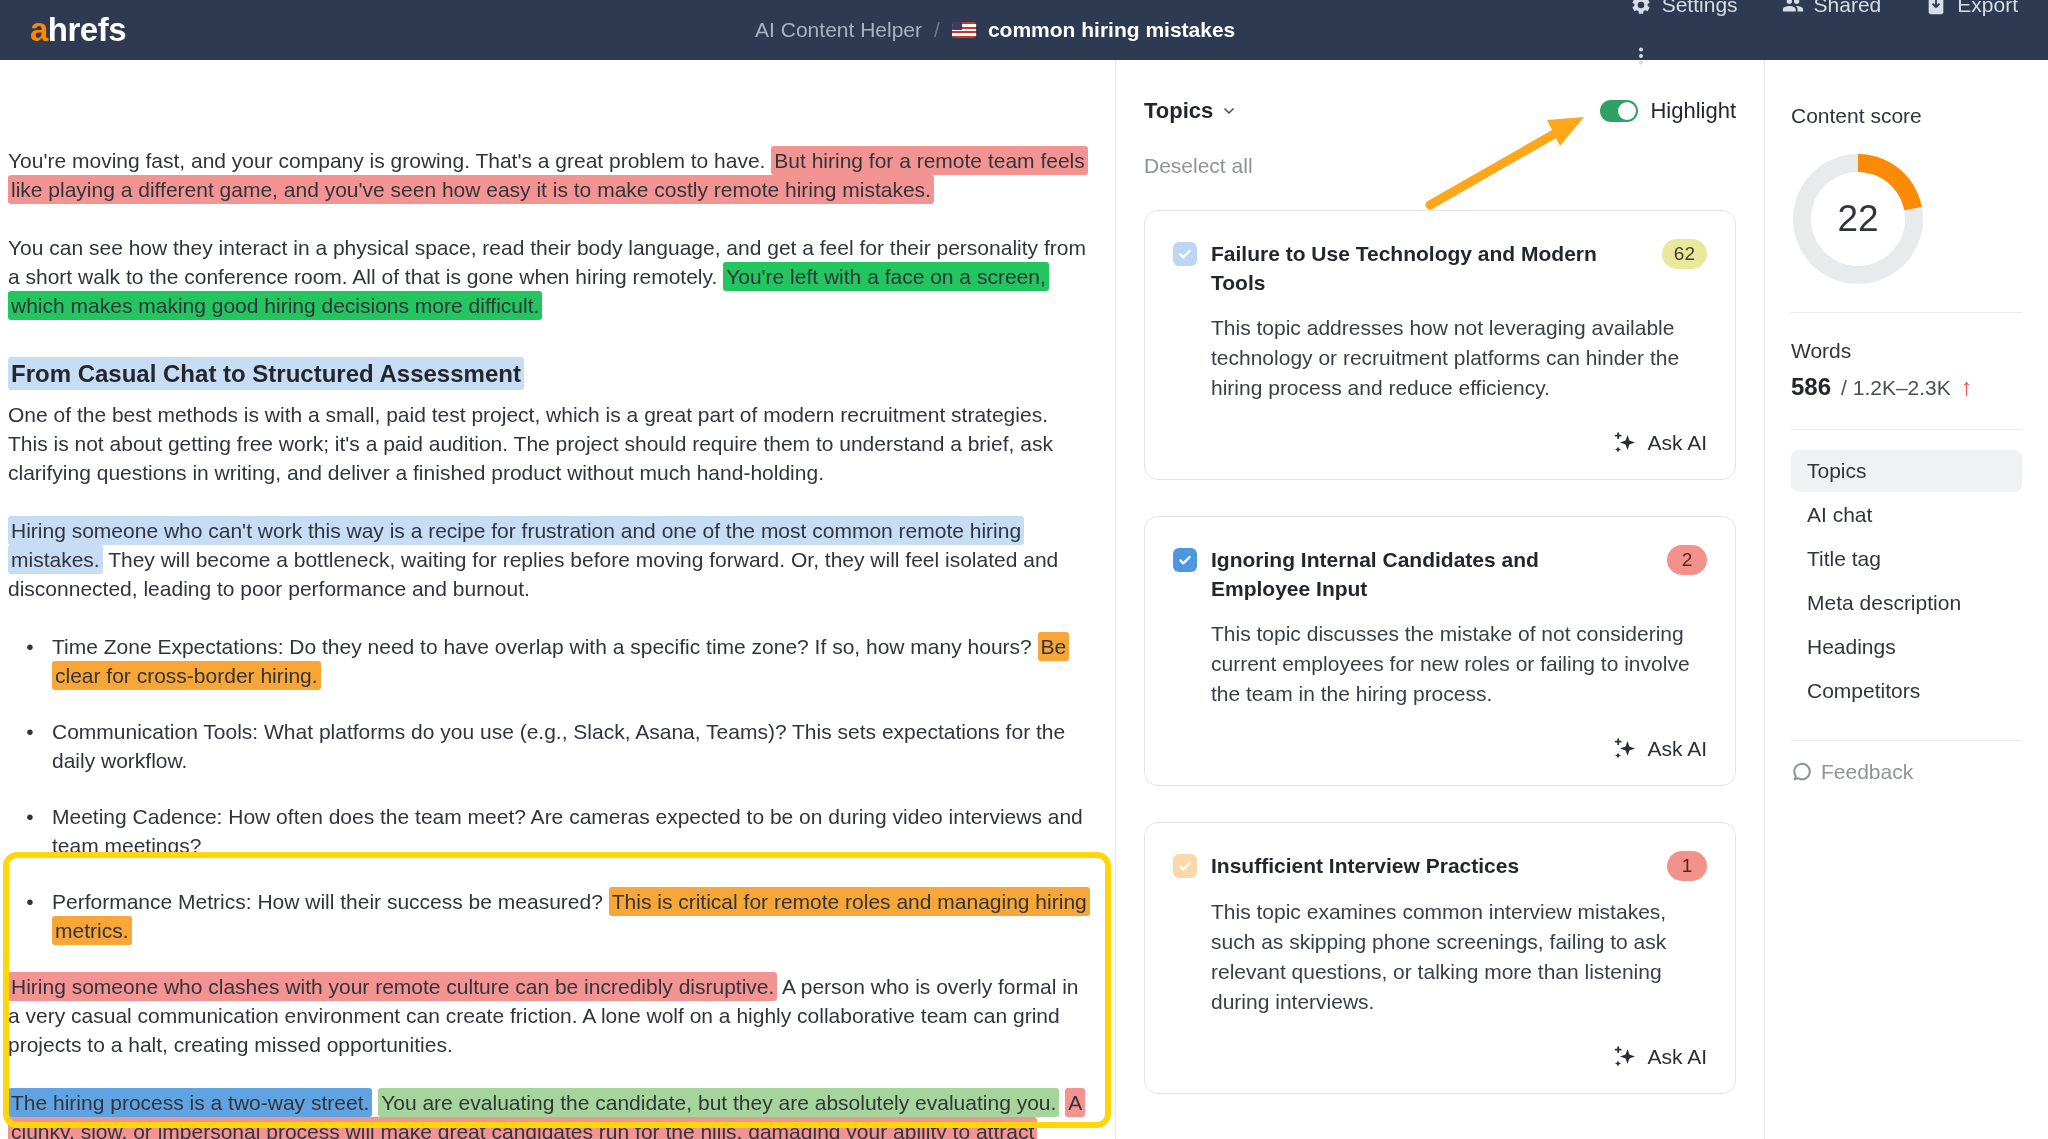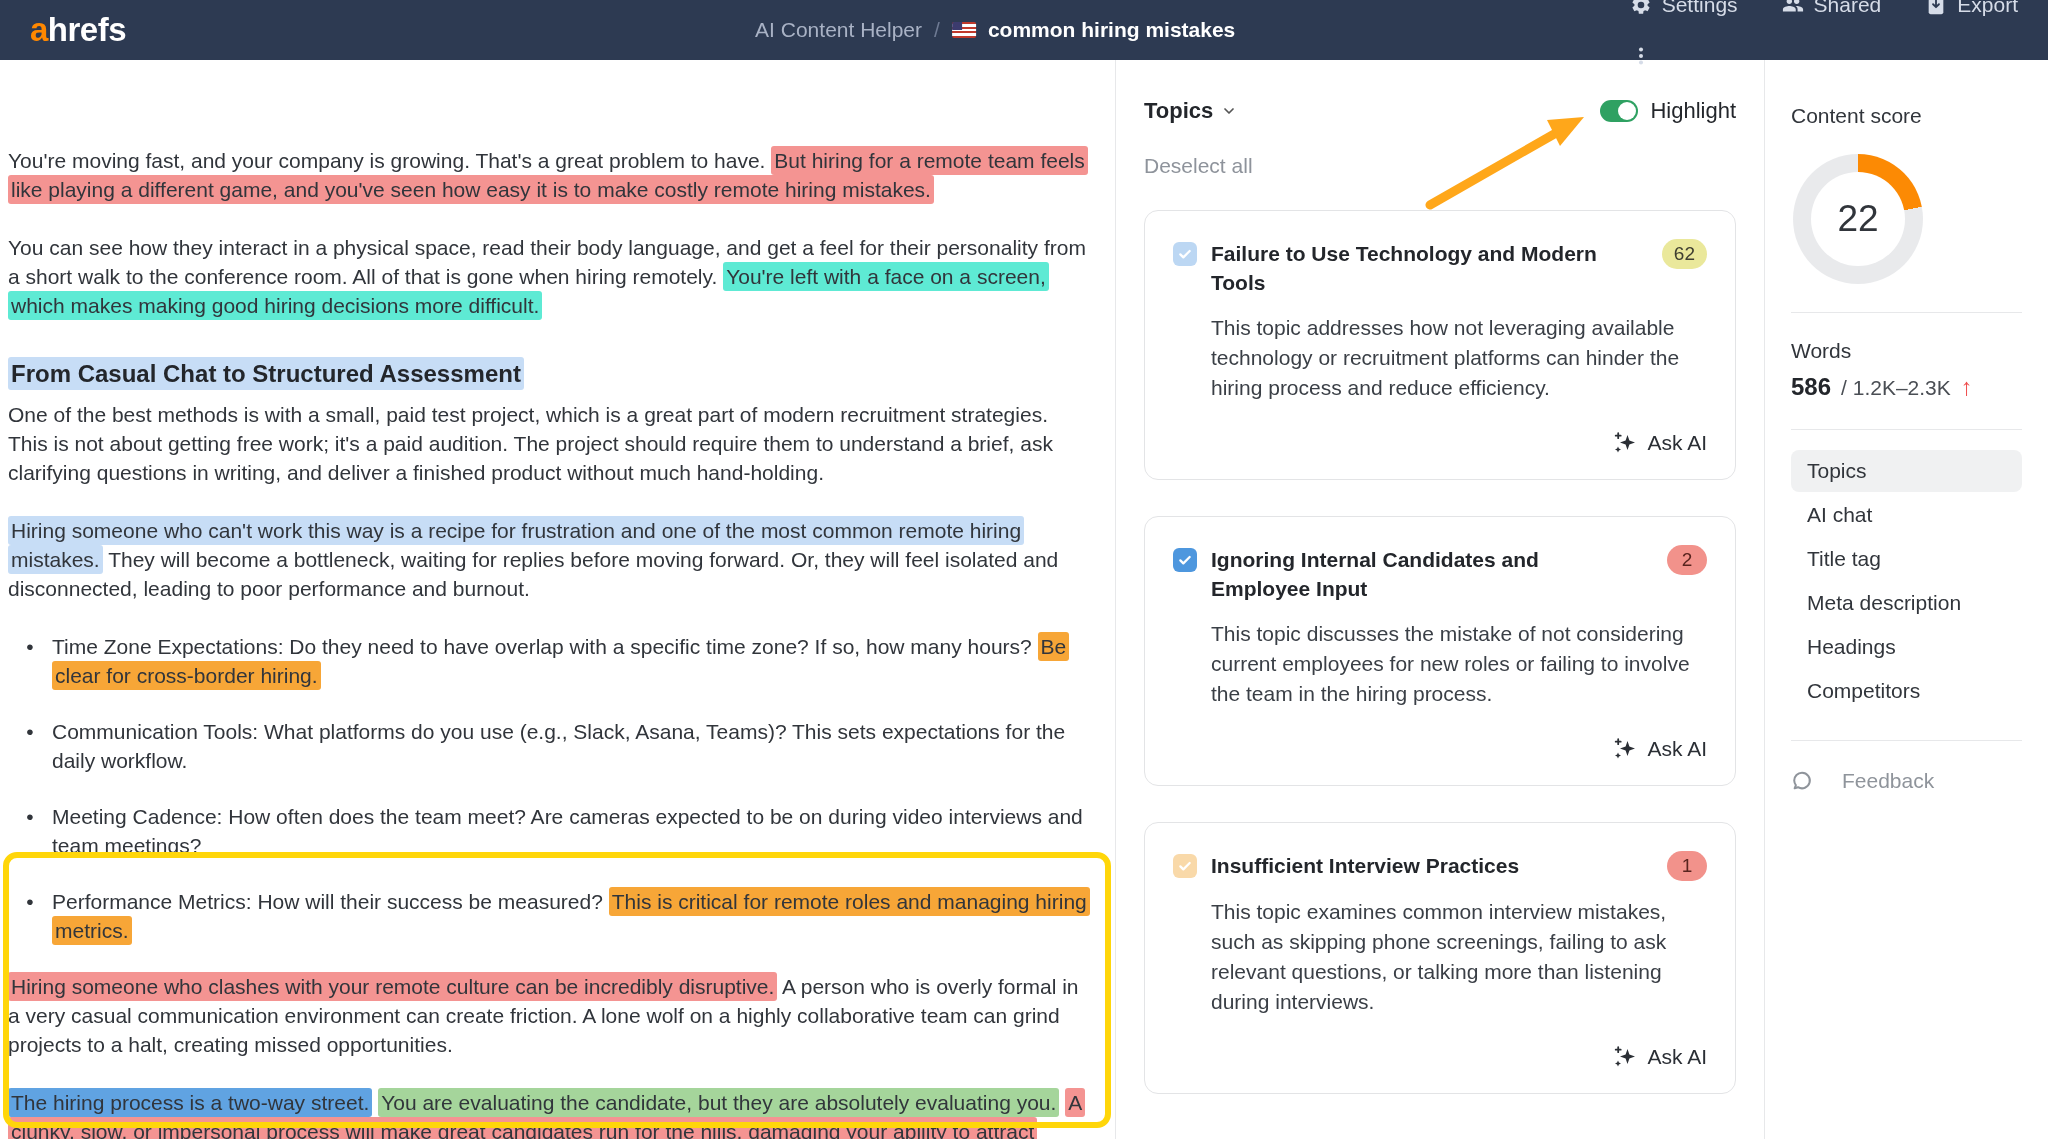--- a/index.html
+++ b/index.html
@@ -30,21 +30,21 @@
   
   .editor { width:1116px; border-right:1px solid #E7E8EA; padding:86px 24px 0 8px;
     font-size:21px; line-height:29px; color:#31353B; overflow:hidden; }
   .editor p { margin:0 0 29px; }
   .editor h2 { font-size:24px; line-height:32px; margin:38px 0 10px; color:#23262B; }
   .editor .li { display:flex; margin:0 0 27px; }
   .editor .li .bullet { width:44px; text-align:center; flex:0 0 44px; }
   .editor .li .li-body { flex:1; }
   .hl { padding:3px 3px; border-radius:3px; -webkit-box-decoration-break:clone; box-decoration-break:clone; }
   .hl-red { background:#F49492; }
-  .hl-pink { background:#5eead4; }
+  .hl-pink { background:#22c55e; }
   .hl-lightblue { background:#C7DDF6; }
   .hl-blue { background:#60A3E2; }
   .hl-orange { background:#F7A637; }
   .hl-green { background:#A5D59B; }
 
   
   .topics { width:649px; border-right:1px solid #E7E8EA; padding:38px 28px 0; position:relative; }
   .topics-head { display:flex; align-items:center; }
   .topics-title { font-size:22px; font-weight:700; color:#23262B; display:flex; align-items:center; gap:8px; cursor:pointer; }
   .topics-title svg { width:16px; height:16px; color:#555; }
@@ -79,21 +79,21 @@
     background:#fff; display:flex; align-items:center; justify-content:center; font-size:37px; color:#31353B; }
   .sb-div { border-top:1px solid #E7E8EA; margin:28px 0 0; }
   .words-label { margin-top:26px; font-size:21px; color:#31353B; }
   .words-row { margin-top:10px; display:flex; align-items:baseline; gap:10px; }
   .words-count { font-size:24px; color:#23262B; font-weight:600; }
   .words-range { font-size:21px; color:#4A4E54; }
   .trend-up { font-size:24px; color:#EF4D4D; font-weight:700; }
   .sb-nav { margin-top:20px; list-style:none; }
   .sb-nav li { font-size:21px; color:#31353B; padding:9px 16px; border-radius:8px; margin-bottom:2px; cursor:pointer; }
   .sb-nav li.active { background:#F0F1F2; }
-  .feedback { margin-top:28px; display:flex; align-items:center; gap:29px; font-size:21px; color:#8F949B; cursor:pointer; }
+  .feedback { margin-top:19px; display:flex; align-items:center; gap:8px; font-size:21px; color:#8F949B; cursor:pointer; }
   .feedback svg { width:22px; height:22px; }
 
   
   .annotation-box { position:absolute; left:3px; top:852px; width:1108px; height:276px;
     border:6px solid #FFD60A; border-radius:14px; pointer-events:none; z-index:5; }
   .annotation-arrow { position:absolute; left:0; top:0; width:2048px; height:1139px; pointer-events:none; z-index:5; }
 </style>
 </head>
 <body>
 

